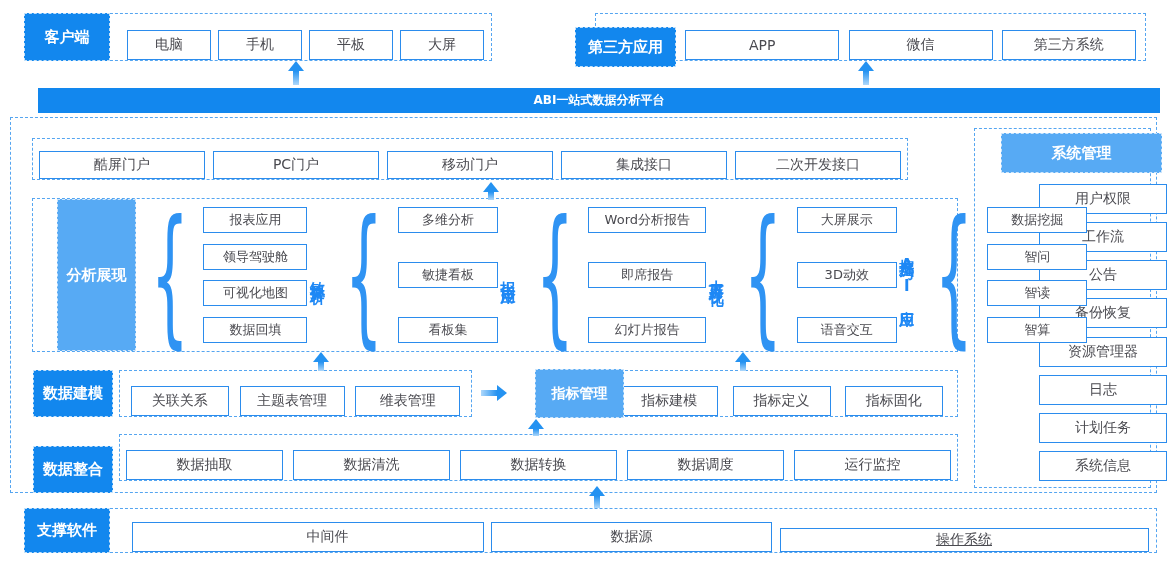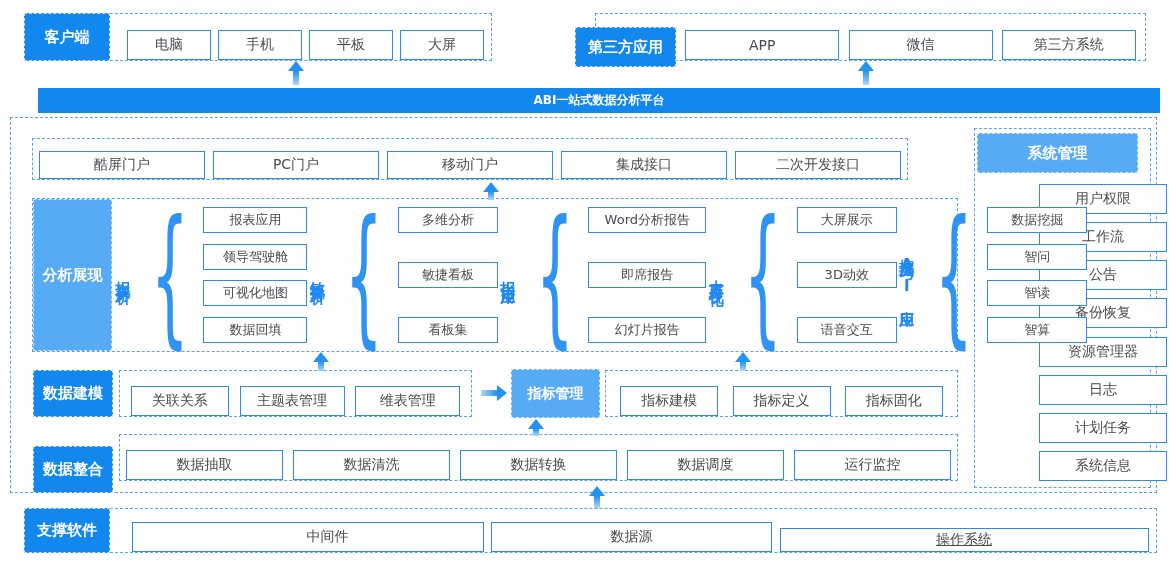--- a/index.html
+++ b/index.html
@@ -18,21 +18,21 @@
     font-size:14px;color:#4a4a50;white-space:nowrap;
   }
   .label-dark{
     position:absolute;background:#1287ee;color:#fff;font-weight:bold;
     display:flex;align-items:center;justify-content:center;font-size:15px;
     border:1px dashed rgba(255,255,255,0.75);box-sizing:border-box;z-index:3;
   }
   .label-light{
     position:absolute;background:#57aaf4;color:#fff;font-weight:bold;
     display:flex;align-items:center;justify-content:center;font-size:15px;
-    border:1px dashed rgba(255,255,255,0.7);box-sizing:border-box;z-index:3;
+    border:1px dashed rgba(255,255,255,0.7);box-sizing:border-box;z-index:3;margin-left:24px;
   }
   .banner{
     position:absolute;left:10px;top:88px;width:1122px;height:25px;
     background:#1287ee;color:#fff;font-weight:bold;font-size:12px;
     display:flex;align-items:center;justify-content:center;margin-left:28px;
   }
   .hflex{display:flex;align-items:flex-end;justify-content:space-evenly;height:100%;}
   
   .arrow-up{position:absolute;width:16px;z-index:4;}
   .arrow-up .head{width:0;height:0;margin:0 auto;

